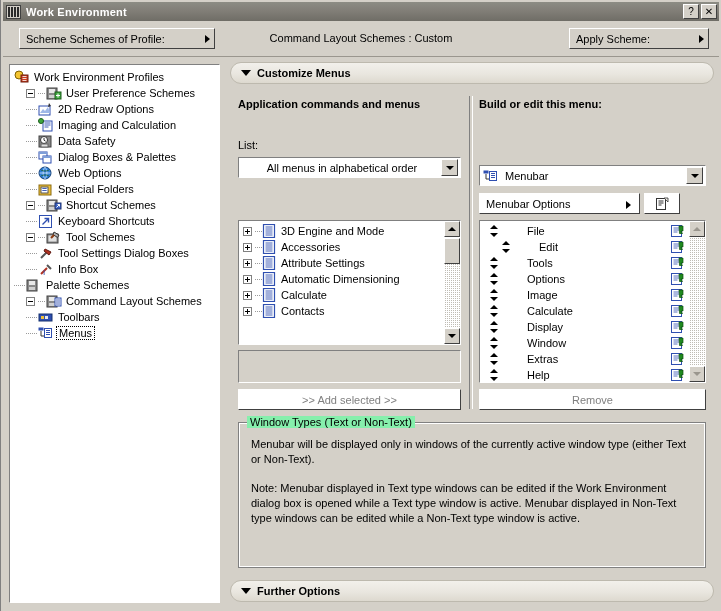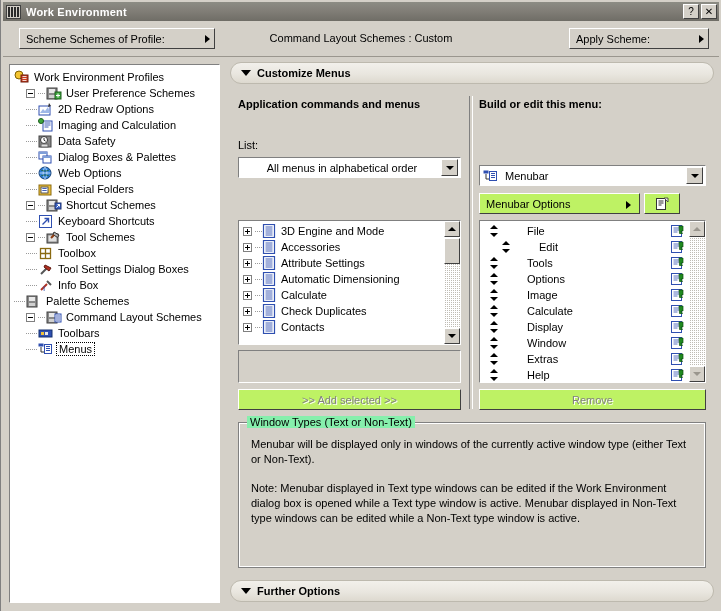--- a/index.html
+++ b/index.html
@@ -252,21 +252,21 @@
     border-top:1px solid #ffffff;
     border-left:1px solid #ffffff;
     border-right:1px solid #404040;
     border-bottom:1px solid #404040;
     box-sizing:border-box;
     cursor:default;
   }
 
   .btn {
     position:absolute; height:21px;
-    background:#bef264;
+    background:#ffffff;
     border-top:1px solid #ffffff;
     border-left:1px solid #ffffff;
     border-right:1px solid #404040;
     border-bottom:1px solid #404040;
     box-sizing:border-box;
     display:flex;align-items:center;justify-content:center;
     font-size:11px; cursor:default;
   }
   .btn.disabled { color:#808080; text-shadow: 1px 1px 0 #ffffff; }
   .btn.left { justify-content:flex-start; padding-left:6px; }
@@ -464,29 +464,20 @@
               <rect x="2.5" y="5.5" width="8" height="6" fill="#e0e0e0"></rect>
               <path d="M8 2l5 3-1.5 2.5L7 4.5z" fill="#b0b0b0" stroke="#333"></path>
               <path d="M5 8l3-3" stroke="#8a3a10" stroke-width="2"></path>
             </svg></span>
           <span class="tlabel">Tool Schemes</span>
         </div>
         <div class="tnode">
           <span class="spacer"></span>
           <span class="dots"></span>
           <span class="ticon"><svg width="16" height="15" viewBox="0 0 16 15">
-              <rect x="2.5" y="2.5" width="10" height="10" fill="#fff" stroke="#8a6a10" stroke-width="1.3"></rect>
-              <path d="M2.5 7.5h10M7.5 2.5v10" stroke="#8a6a10" stroke-width="1.3"></path>
-            </svg></span>
-          <span class="tlabel">Toolbox</span>
-        </div>
-        <div class="tnode">
-          <span class="spacer"></span>
-          <span class="dots"></span>
-          <span class="ticon"><svg width="16" height="15" viewBox="0 0 16 15">
               <path d="M3 12l6-6" stroke="#555" stroke-width="2"></path>
               <path d="M7 3l6 3-2 3-5-4z" fill="#b03020" stroke="#601810"></path>
             </svg></span>
           <span class="tlabel">Tool Settings Dialog Boxes</span>
         </div>
         <div class="tnode">
           <span class="spacer"></span>
           <span class="dots"></span>
           <span class="ticon"><svg width="16" height="15" viewBox="0 0 16 15">
               <path d="M3 12l6-6" stroke="#b03020" stroke-width="2"></path>
@@ -600,29 +591,20 @@
               <span style="padding-left: 2px;">Automatic Dimensioning</span>
             </div>
             <div class="lrow">
               <span class="expander plus"></span>
               <span class="dots" style="width: 7px;"></span>
               <span class="ticon" style="width: 14px; height: 14px;"><svg width="14" height="14" viewBox="0 0 14 14">
                   <rect x="1.5" y="0.5" width="11" height="13" fill="#fff" stroke="#2f4fb0" stroke-width="1.2"></rect>
                   <path d="M3.5 3h7M3.5 5h7M3.5 7h7M3.5 9h7M3.5 11h7" stroke="#2f4fb0" stroke-width="0.9"></path>
                 </svg></span>
               <span style="padding-left: 2px;">Calculate</span>
-            </div>
-            <div class="lrow">
-              <span class="expander plus"></span>
-              <span class="dots" style="width: 7px;"></span>
-              <span class="ticon" style="width: 14px; height: 14px;"><svg width="14" height="14" viewBox="0 0 14 14">
-                  <rect x="1.5" y="0.5" width="11" height="13" fill="#fff" stroke="#2f4fb0" stroke-width="1.2"></rect>
-                  <path d="M3.5 3h7M3.5 5h7M3.5 7h7M3.5 9h7M3.5 11h7" stroke="#2f4fb0" stroke-width="0.9"></path>
-                </svg></span>
-              <span style="padding-left: 2px;">Check Duplicates</span>
             </div>
             <div class="lrow">
               <span class="expander plus"></span>
               <span class="dots" style="width: 7px;"></span>
               <span class="ticon" style="width: 14px; height: 14px;"><svg width="14" height="14" viewBox="0 0 14 14">
                   <rect x="1.5" y="0.5" width="11" height="13" fill="#fff" stroke="#2f4fb0" stroke-width="1.2"></rect>
                   <path d="M3.5 3h7M3.5 5h7M3.5 7h7M3.5 9h7M3.5 11h7" stroke="#2f4fb0" stroke-width="0.9"></path>
                 </svg></span>
               <span style="padding-left: 2px;">Contacts</span>
             </div>

